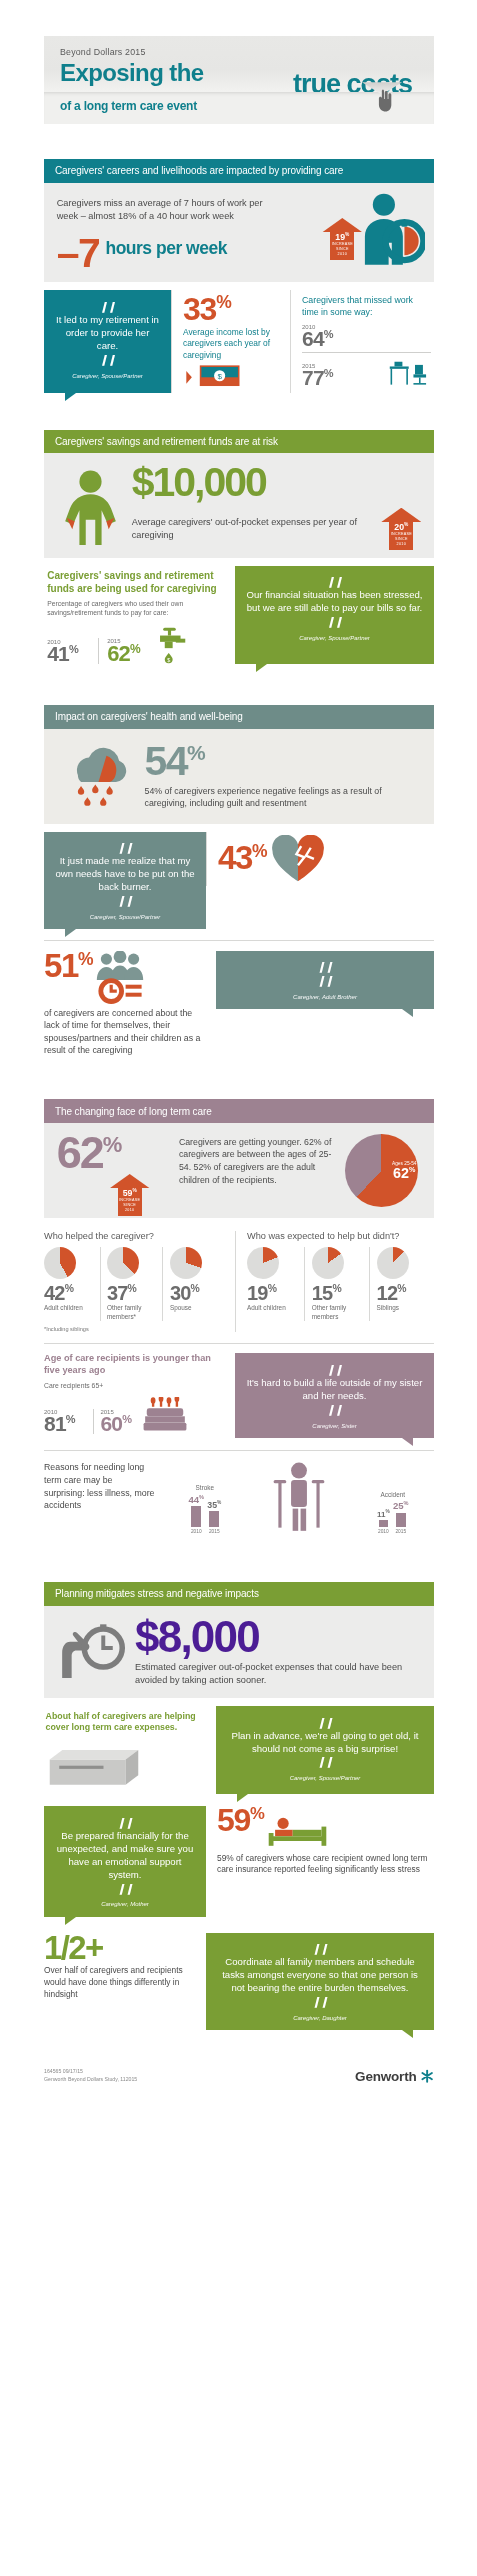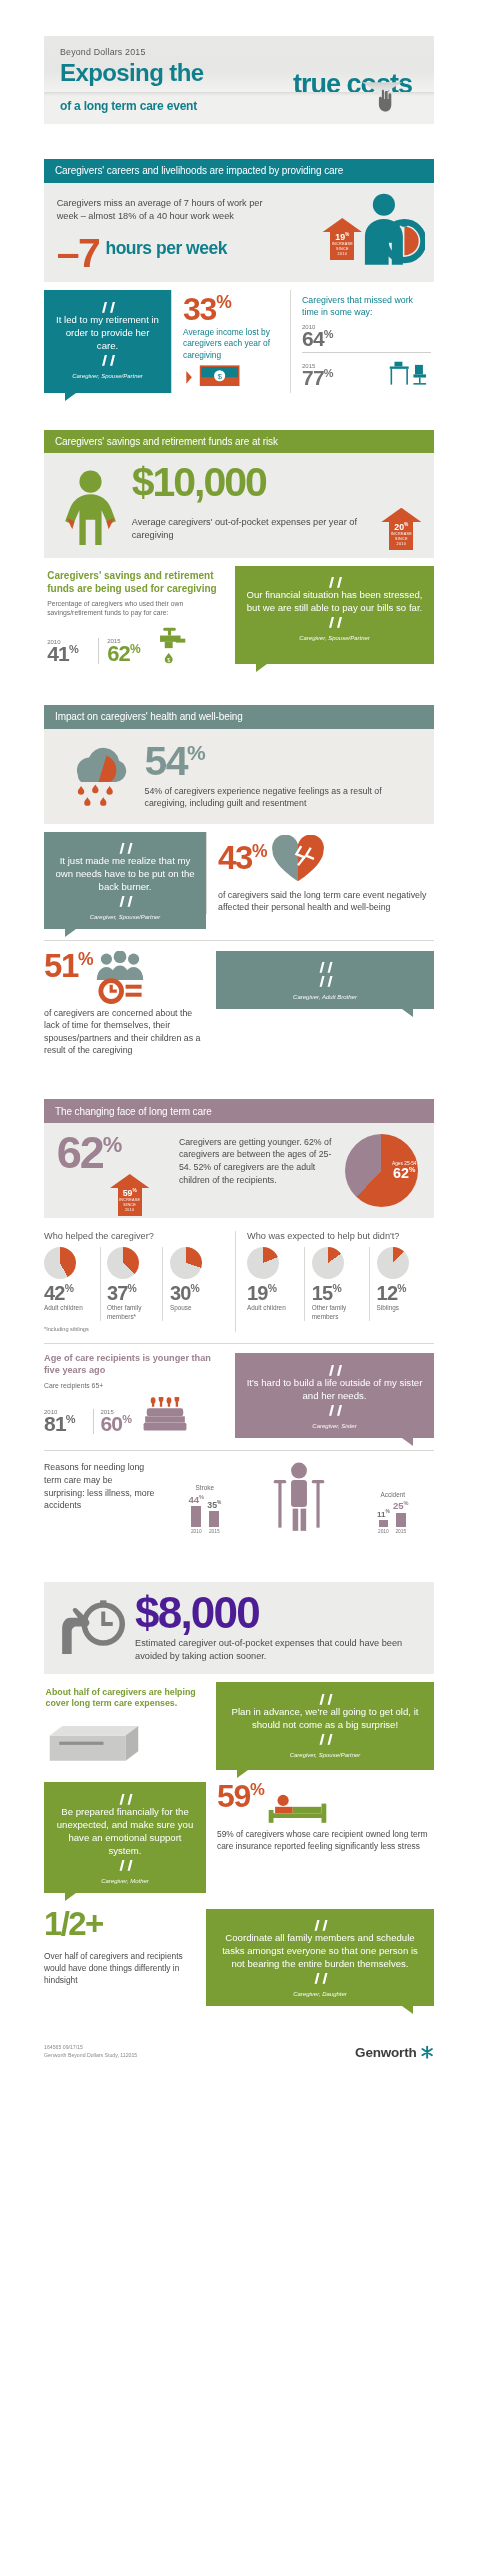--- a/index.html
+++ b/index.html
@@ -348,21 +348,20 @@
       <div class="col-div" style="flex:1; padding:3.2px 0 0 11px;">
         <div style="display:flex; align-items:flex-start;">
           <div class="bigorange" style="margin-top:8px;"><span>43</span><sup>%</sup></div>
           <svg width="64" height="51" viewBox="0 0 80 64">
             <path d="M40 58S8 38 8 20A16 16 0 0140 12V58z" fill="#7d9693"></path>
             <path d="M40 12A16 16 0 0172 20c0 18-32 38-32 38V12z" fill="#d1532a"></path>
             <path d="M44 14l-6 10 10 4-8 10" stroke="#fff" stroke-width="3" fill="none"></path>
             <path d="M56 16l-6 10 10 4" stroke="#fff" stroke-width="3" fill="none"></path>
           </svg>
         </div>
-        <div class="t-sage" style="margin-top:3.2px;">of caregivers said the long term care event negatively affected their personal health and well-being</div>
       </div>
     </div>
 
     <div style="display:flex; margin-top:11px; align-items:flex-start; border-top:0.8px solid #d8d8d6; padding-top:9.6px;">
       <div style="width:172px; padding-right:11px;">
         <div style="display:flex; align-items:flex-start;">
           <div class="bigorange"><span>51</span><sup>%</sup></div>
           <svg width="56" height="53" viewBox="0 0 70 66">
             <circle cx="18" cy="10" r="7" fill="#7d9693"></circle>
               <circle cx="35" cy="7" r="8" fill="#7d9693"></circle>
@@ -531,20 +530,21 @@
               <div style="width:9.6px;height:14.3px;background:#9d8291;margin:1.6px auto 0;"></div>
               <div style="font-size:4.8px;color:#777;margin-top:1.6px;">2015</div>
             </div>
           </div>
         </div>
       </div>
     </div>
   </div>
 
   <div class="sect" style="margin-top:48px;">
+    <div class="bar green">Planning mitigates stress and negative impacts</div>
     <div class="panel" style="padding:11px 12.7px;">
       <div style="display:flex; align-items:center;">
         <svg width="72" height="68" viewBox="0 0 90 86">
           <path d="M6 44c0-8 4-14 10-14h10l-6-8c-2-3 2-6 5-3l14 14c3 3 1 8-3 8H24c-4 0-6 3-6 7v28H6z" fill="#7d7d7d"></path>
           <circle cx="58" cy="38" r="24" fill="none" stroke="#7d7d7d" stroke-width="7"></circle>
           <rect x="54" y="8" width="8" height="7" fill="#7d7d7d"></rect>
           <path d="M58 22v16h12" stroke="#7d7d7d" stroke-width="5" fill="none"></path>
         </svg>
         <div style="flex:1; padding-left:6.4px;">
           <div class="bigmoney2">$8,000</div>
@@ -590,21 +590,21 @@
             <path d="M32 26h36v8H32z" fill="#7a9e34"></path>
           </svg>
         </div>
         <div class="g-cap" style="font-size:8.4px; margin-top:3.2px;">59% of caregivers whose care recipient owned long term care insurance reported feeling significantly less stress</div>
       </div>
     </div>
 
     <div style="display:flex; margin-top:16px; align-items:flex-start;">
       <div style="width:162px; padding-right:9.6px;">
         <div class="half">1/2+</div>
-        <div class="g-cap" style="font-size:8.4px; margin-top:13px;">Over half of caregivers and recipients would have done things differently in hindsight</div>
+        <div class="g-cap" style="font-size:8.4px; margin-top:3px;">Over half of caregivers and recipients would have done things differently in hindsight</div>
       </div>
       <div class="quote green taright" style="flex:1;">
         <div class="qm">❙❙</div>
         <div>Coordinate all family members and schedule tasks amongst everyone so that one person is not bearing the entire burden themselves.</div>
         <div class="qm">❙❙</div>
         <div class="attr">Caregiver, Daughter</div>
       </div>
     </div>
   </div>
 

